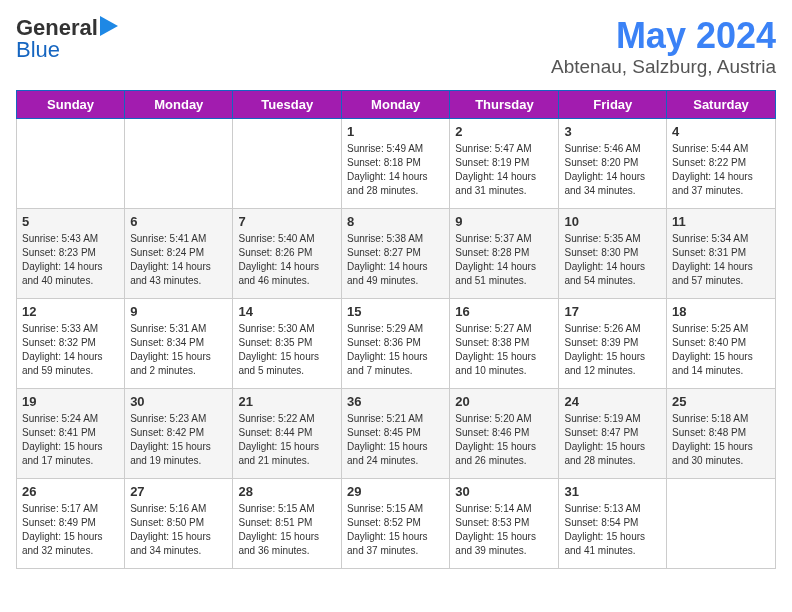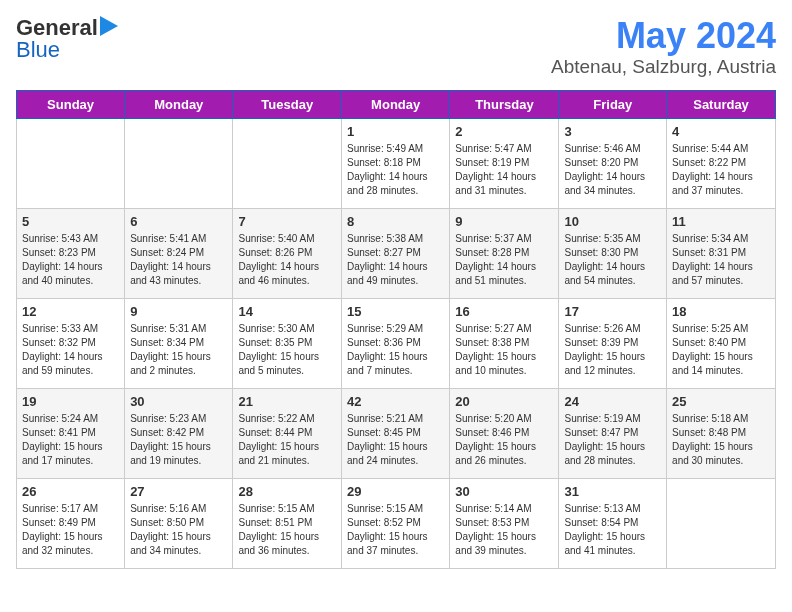--- a/index.html
+++ b/index.html
@@ -204,21 +204,21 @@
         </td>
         <td>
           <div class="day-number">30</div>
           <div class="day-info">Sunrise: 5:23 AM<br>Sunset: 8:42 PM<br>Daylight: 15 hours and 19 minutes.</div>
         </td>
         <td>
           <div class="day-number">21</div>
           <div class="day-info">Sunrise: 5:22 AM<br>Sunset: 8:44 PM<br>Daylight: 15 hours and 21 minutes.</div>
         </td>
         <td>
-          <div class="day-number">42</div>
+          <div class="day-number">36</div>
           <div class="day-info">Sunrise: 5:21 AM<br>Sunset: 8:45 PM<br>Daylight: 15 hours and 24 minutes.</div>
         </td>
         <td>
           <div class="day-number">20</div>
           <div class="day-info">Sunrise: 5:20 AM<br>Sunset: 8:46 PM<br>Daylight: 15 hours and 26 minutes.</div>
         </td>
         <td>
           <div class="day-number">24</div>
           <div class="day-info">Sunrise: 5:19 AM<br>Sunset: 8:47 PM<br>Daylight: 15 hours and 28 minutes.</div>
         </td>

